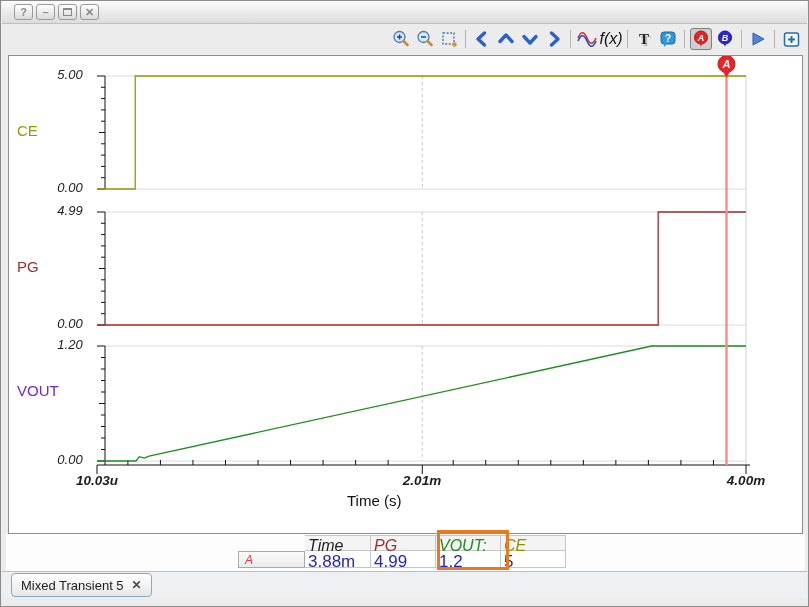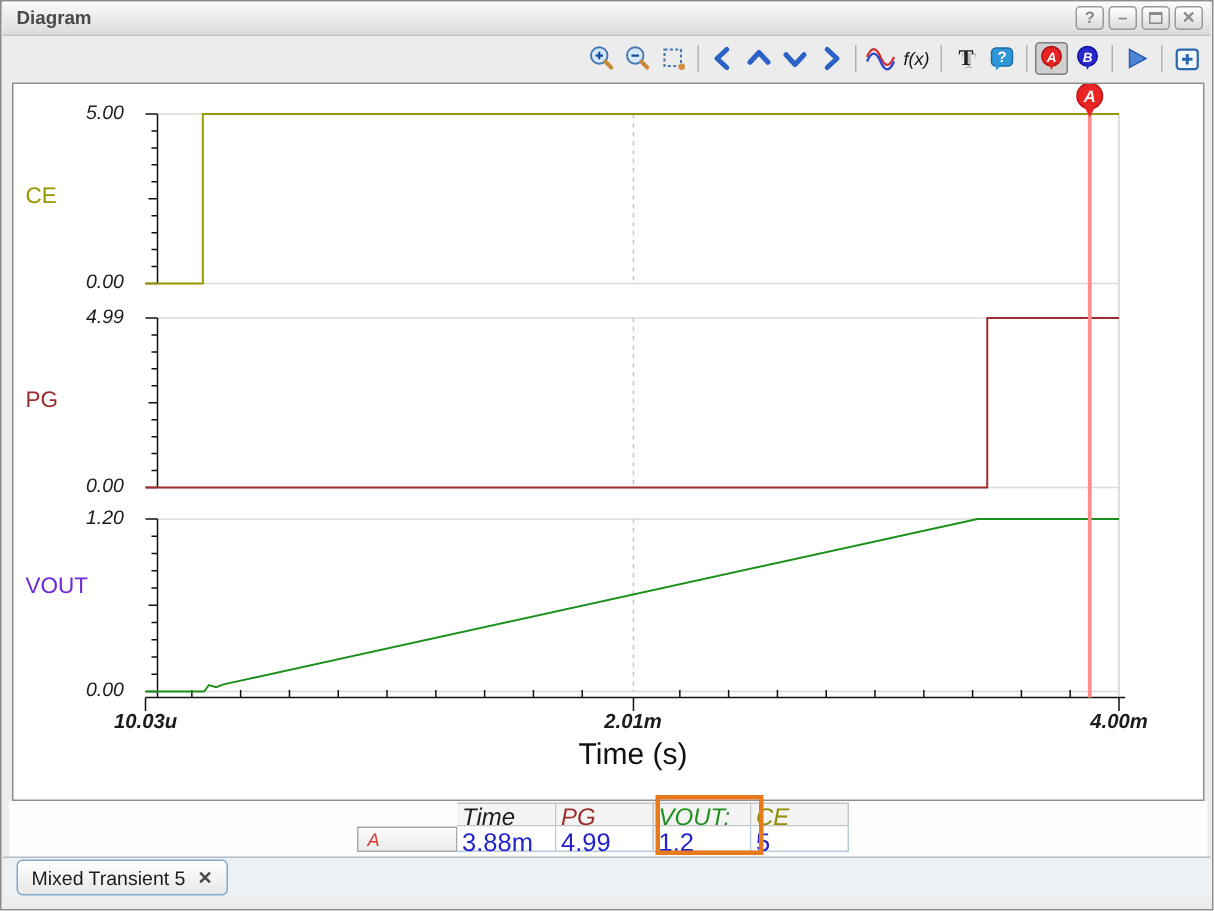--- a/index.html
+++ b/index.html
@@ -19,31 +19,31 @@
   .menubar { position:absolute; left:1px; top:23px; right:1px; height:31px; background:#ececec;
              display:flex; align-items:center; padding-left:6px; }
   .menubtn { height:22px; padding:0 11px; margin-right:4px; border:1px solid #9c9c9c; border-radius:2px;
              background:linear-gradient(#fafafa,#e0e0e0); font-size:13px; color:#1f1f1f;
              display:flex; align-items:center; }
   .toolbar { position:absolute; right:6px; top:26px; height:24px; display:flex; align-items:center; gap:2px; }
   .tbtn { width:22px; height:22px; display:flex; align-items:center; justify-content:center;
           border:1px solid transparent; border-radius:3px; }
   .tbtn.active { background:#cfcfcf; border-color:#7f7f7f; }
   .tsep { width:1px; height:18px; background:#b2b2b2; margin:0 3px; }
-  .fx-glyph { font-size:12px; font-style:italic; color:#111; }
+  .fx-glyph { font-size:16px; font-style:italic; color:#111; }
   .t-glyph { font-size:15px; font-weight:bold; font-family:"Liberation Serif", serif; color:#222;
              text-shadow:2px 2px 0 #bdbdbd; }
   
   .plot-panel { position:absolute; left:7px; top:54px; width:795px; height:479px;
                 background:#ffffff; border:1px solid #8e8e8e; }
   .plot-panel svg { position:absolute; left:0; top:0; }
   .ytick { position:absolute; width:50px; text-align:center; font-size:13px; font-style:italic; color:#1c1c1c; }
   .signame { position:absolute; left:8px; width:80px; font-size:15px; }
   .xtick { position:absolute; width:70px; text-align:center; font-size:13.5px; font-style:italic; color:#1c1c1c;font-weight:bold; }
-  .xlabel { position:absolute; left:338px; top:436px; width:150px; text-align:center; font-size:20px; color:#111; }
+  .xlabel { position:absolute; left:338px; top:436px; width:150px; text-align:left; font-size:15px; color:#111; }
   
   .readout { position:absolute; left:5px; top:533px; width:799px; height:37px; background:#fdfdfd; }
   .rt { position:absolute; left:232px; top:1px; }
   .rt-row { display:flex; }
   .rt-h { height:16px; background:#f4f4f4; border:1px solid #c6c6c6; border-left:none;
           font-size:16px; font-style:italic; padding:1px 0 0 3px; }
   .rt-h.first { background:transparent; border:none; }
   .rt-c { height:17px; background:#fff; border:1px solid #b7cbdd; border-top:none; border-left:none;
           font-size:17px; color:#2323cc; padding:1px 0 0 3px; }
   .rt-label { height:17px; background:linear-gradient(#fbfbfb,#ebebeb); border:1px solid #a9a9a9;
@@ -60,21 +60,20 @@
          font-size:13px; color:#1c1c1c; }
   .tab-close { font-size:12px; font-weight:bold; color:#4a4a4a; margin-left:8px; }
   .bottom-fill { position:absolute; left:1px; right:1px; top:597px; height:9px; background:#ececec; }
 </style>
 </head>
 <body>
 
 <div class="window">
 
   <div class="titlebar">
-    <span class="title-text">Diagram</span>
     <span class="winbtn">
         <span>?</span>
       </span>
     <span class="winbtn">
         <span>–</span>
       </span>
     <span class="winbtn">
         <span class="max-glyph"></span>
       </span>
     <span class="winbtn">

